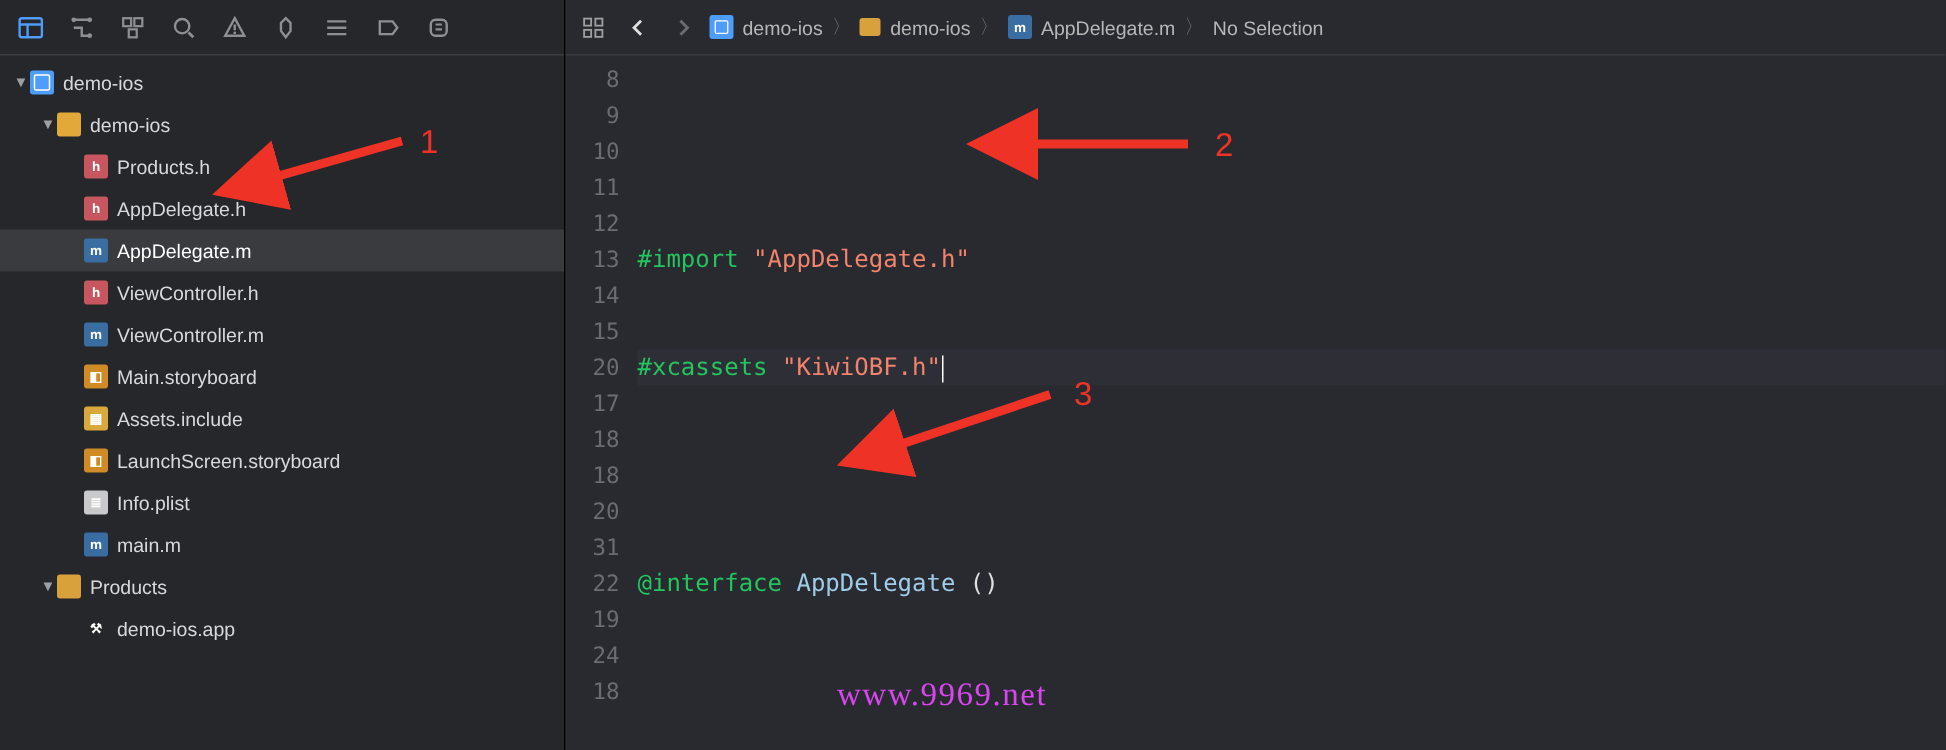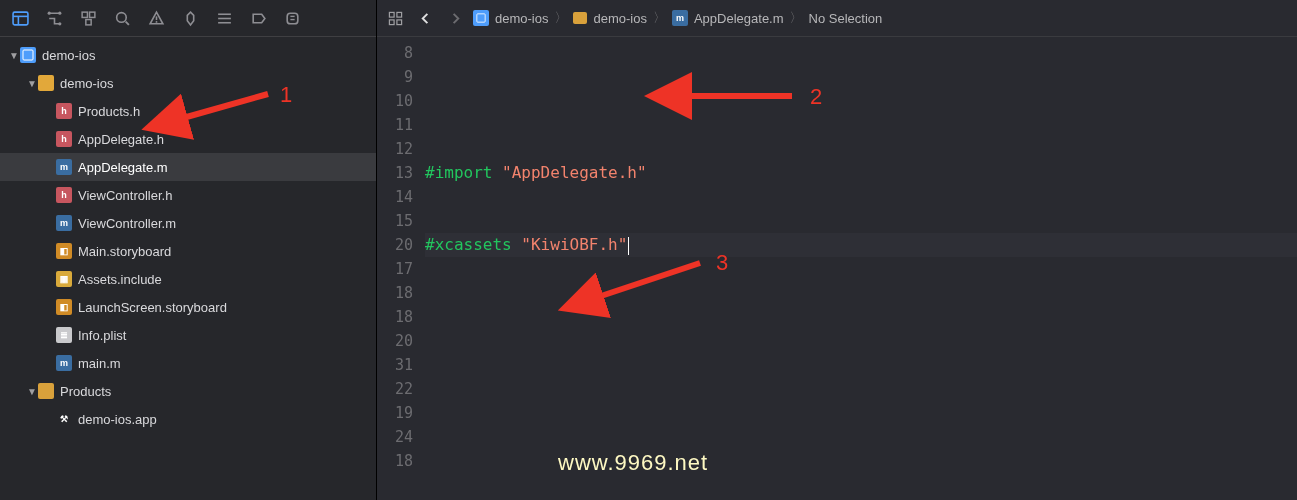--- a/index.html
+++ b/index.html
@@ -145,25 +145,25 @@
       position:absolute;
       color:#ee3326;
       font-size:22px;
       font-weight:400;
       pointer-events:none;
     }
     .watermark {
       position:absolute;
       left:558px;
       top:450px;
-      color:#fef9c3;
+      color:#d946ef;
       font-size:22px;
       letter-spacing:1px;
       pointer-events:none;
-      font-family: Liberation Sans, sans-serif;
+      font-family: Liberation Serif, serif;
     }
   </style>
 </head>
 <body>
 
 <div class="sidebar">
   <div class="sidebar-toolbar">
     <div class="toolbar-icon active">
         <svg viewBox="0 0 16 16">
           <rect x="1" y="2" width="14" height="12" rx="1.5" fill="none" stroke="currentColor" stroke-width="1.5"></rect>
@@ -349,20 +349,21 @@
         <div>22</div>
         <div>19</div>
         <div>24</div>
         <div>18</div>
     </div>
     <div class="code">
       <div class="code-line"></div>
       <div class="code-line"><span class="tok-keyword">#import</span> <span class="tok-string">"AppDelegate.h"</span></div>
       <div class="code-line current"><span class="tok-keyword">#xcassets</span> <span class="tok-string">"KiwiOBF.h"</span><span class="cursor"></span></div>
       <div class="code-line"></div>
+      <div class="code-line"><span class="tok-keyword">@interface</span> <span class="tok-class">AppDelegate</span><span> ()</span></div>
       <div class="code-line"></div>
       
       
       
       
       
       
       
       
       

